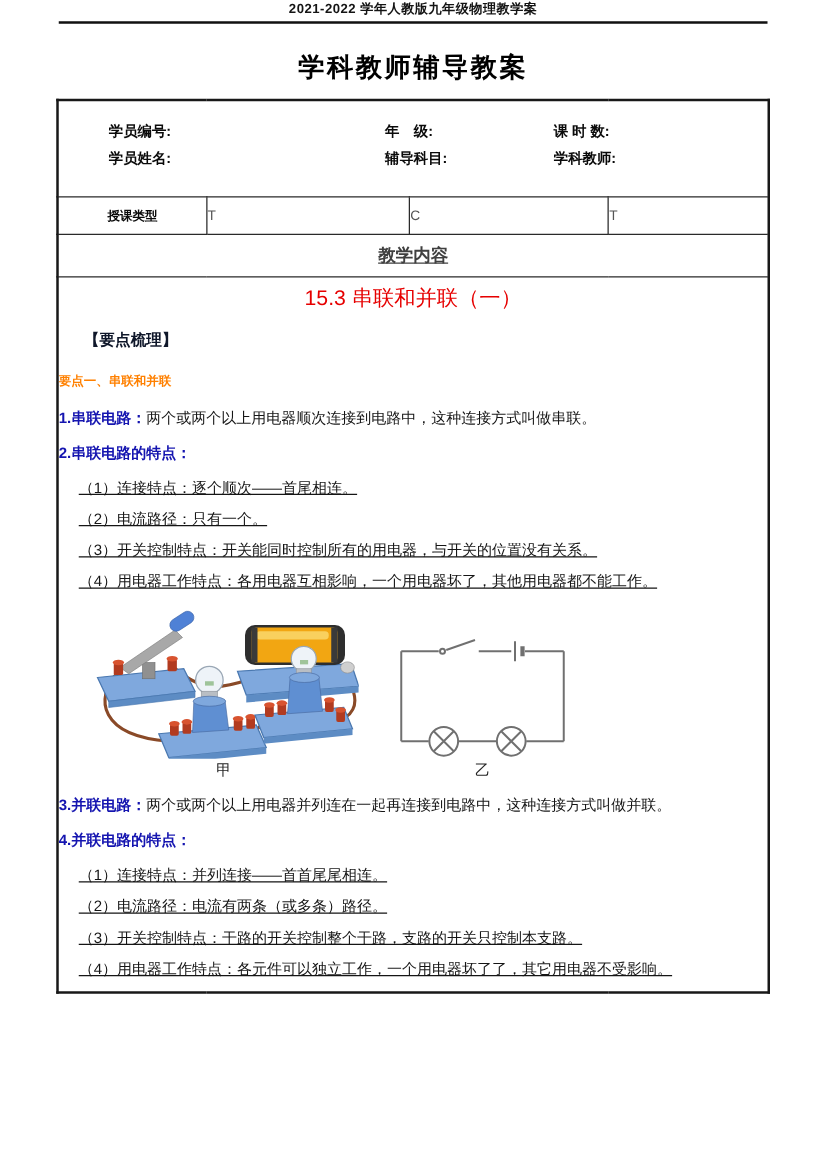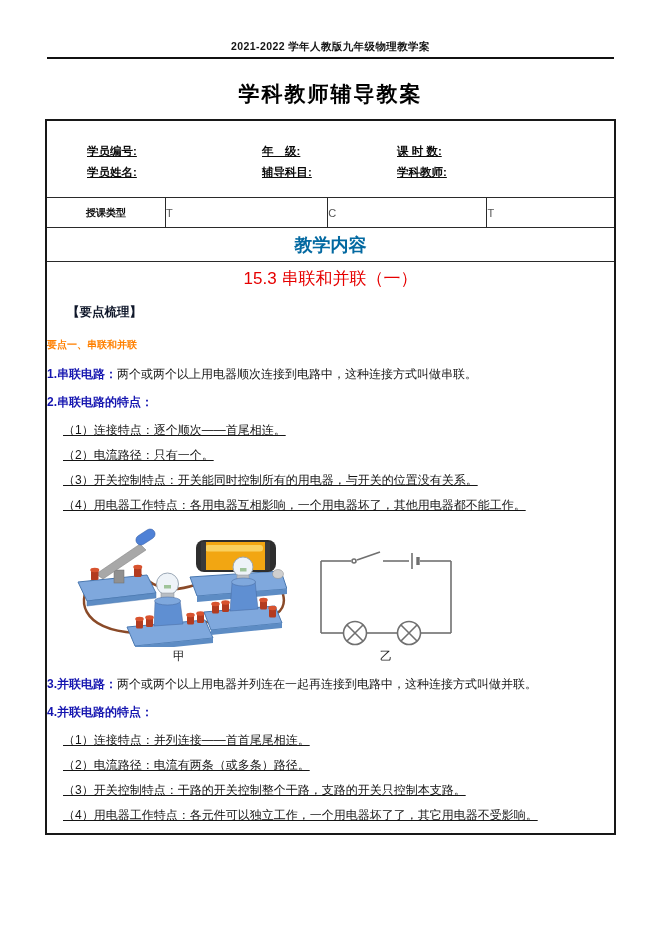--- a/index.html
+++ b/index.html
@@ -1,47 +1,47 @@
 <!DOCTYPE html>
 <html><head>
 <meta charset="utf-8">
 <style>
   html,body{margin:0;padding:0;background:#ffffff;}
   .page{
     width:661px;height:935px;background:#fff;position:relative;overflow:hidden;
     font-family:"Liberation Sans","DejaVu Sans",sans-serif;color:#111;
   }
   .header-note{
-    text-align:center;padding-top:40px;font-size:10.5px;font-weight:bold;
+    text-align:center;font-size:10.5px;font-weight:bold;
     color:#141414;letter-spacing:.4px;
   }
   .header-rule{
     width:567px;margin:3px auto 0;border:none;border-top:2px solid #111;height:0;
   }
   .doc-title{
     text-align:center;font-size:21px;font-weight:bold;margin:21px 0 11px;
     color:#000;letter-spacing:2px;
   }
   table.main-table{
     width:571px;margin:0 auto;border-collapse:collapse;table-layout:fixed;
     border:2px solid #181818;
   }
   table.main-table td{border:1px solid #2a2a2a;padding:0;}
   .row-info td{height:76px;}
   .info-grid{padding-left:40px;font-weight:bold;font-size:11.5px;color:#0a0a0a;}
-  .info-line{display:flex;height:21px;align-items:flex-end;text-decoration:underline;}
+  .info-line{display:flex;height:21px;align-items:flex-start;}
   .info-line .c1{width:175px;}
-  .info-line .c2{width:135px;}
+  .info-line .c2{width:135px;margin-left:46px;}
   .info-line .c3{flex:1;}
   .row-type td{height:29px;}
   .th-cell{font-weight:bold;text-align:center;font-size:10px;color:#0a0a0a;}
   .type-val{padding-left:7px;color:#555;font-size:11px;}
   .row-date td{height:38px;}
   .row-cheader td{height:33px;}
-  .content-header{text-align:center;font-weight:bold;font-size:18px;color:#0369a1;}
+  .content-header{text-align:center;font-weight:bold;font-size:14px;color:#404040;text-decoration:underline;}
   .content-cell{
     vertical-align:top;height:549px;padding:6px 7px 4px;font-size:12px;
     color:#151515;overflow:hidden;
   }
   .lesson-title{text-align:center;color:#e60000;font-weight:normal;font-size:17px;margin:5px 0 14px;}
   .outline-heading{color:#0f172a;font-weight:bold;font-size:12.5px;margin:0 0 17px;padding-left:20px;}
   .topic-heading{color:#ff8000;font-weight:bold;font-size:10px;margin:0 0 15px;}
   .para{margin:0 0 14px;line-height:14px;}
   .blue{color:#1515b0;font-weight:bold;}
   .pt{margin:0 0 11px;padding-left:16px;line-height:14px;text-decoration:underline;}

